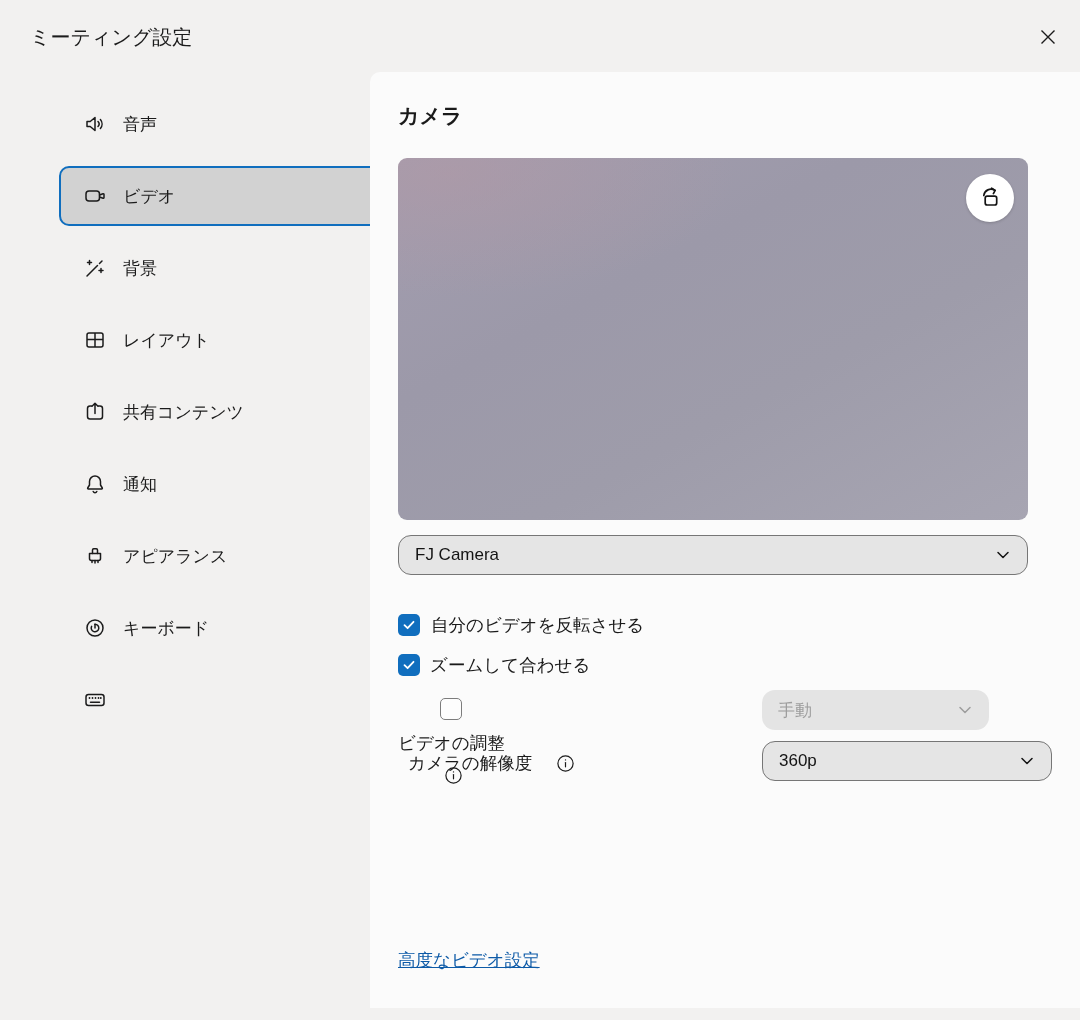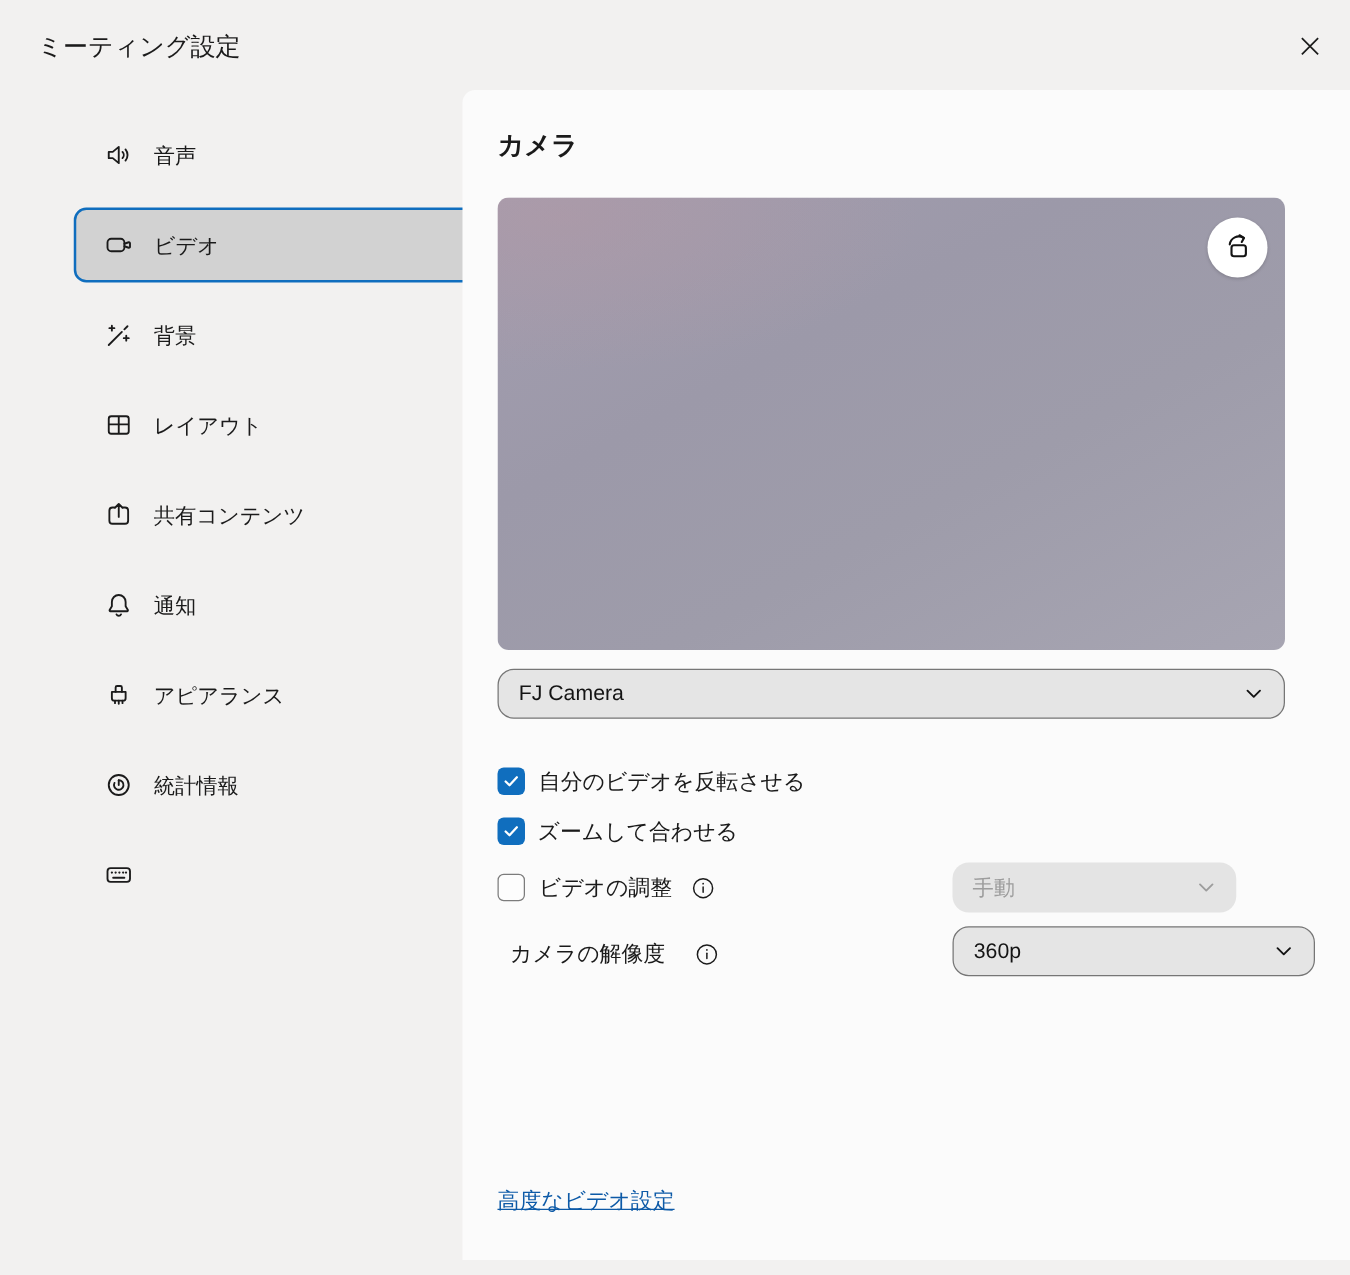--- a/index.html
+++ b/index.html
@@ -180,21 +180,21 @@
   </div>
 
   <div class="side-item">
     <span class="icn">
       <svg width="24" height="24" viewBox="0 0 24 24" fill="none" stroke="#1b1b1b" stroke-width="1.5" stroke-linecap="round">
         <circle cx="12" cy="12" r="8"></circle>
         <path d="M12 8.2 a3.8 3.8 0 1 1 -3.4 2.1"></path>
         <path d="M12 8.2 V12"></path>
       </svg>
     </span>
-    <span class="lbl">統計情報</span>
+    <span class="lbl">キーボード</span>
   </div>
 
   <div class="side-item">
     <span class="icn">
       <svg width="24" height="24" viewBox="0 0 24 24" fill="none" stroke="#1b1b1b" stroke-width="1.5" stroke-linejoin="round" stroke-linecap="round">
         <rect x="3" y="6.5" width="18" height="11" rx="2.5"></rect>
         <path d="M6.5 10 h.01 M9.5 10 h.01 M12.5 10 h.01 M15.5 10 h.01 M17.8 10 h.01" stroke-width="1.8"></path>
         <path d="M7.5 14.2 h9"></path>
       </svg>
     </span>
@@ -239,21 +239,21 @@
 
   <div class="cb-row" style="top:581px;gap:10px;">
     <span class="cb-box checked">
       <svg width="14" height="14" viewBox="0 0 14 14">
           <path d="M2.5 7.2 L5.6 10.2 L11.5 3.8" stroke="#ffffff" stroke-width="1.8" fill="none" stroke-linecap="round" stroke-linejoin="round"></path>
         </svg>
     </span>
     <span>ズームして合わせる</span>
   </div>
 
-  <div class="cb-row" style="top:626px;">
+  <div class="cb-row" style="top:626px;flex-direction:column;">
     <span class="cb-box unchecked"></span>
     <span>ビデオの調整</span>
     <span class="info-icn">
       <svg width="19" height="19" viewBox="0 0 19 19" fill="none" stroke="#1b1b1b" stroke-width="1.2" stroke-linecap="round">
         <circle cx="9.5" cy="9.5" r="7.6"></circle>
         <path d="M9.5 8.6 v4.2"></path>
         <circle cx="9.5" cy="5.9" r="0.7" fill="#1b1b1b" stroke="none"></circle>
       </svg>
     </span>
   </div>

